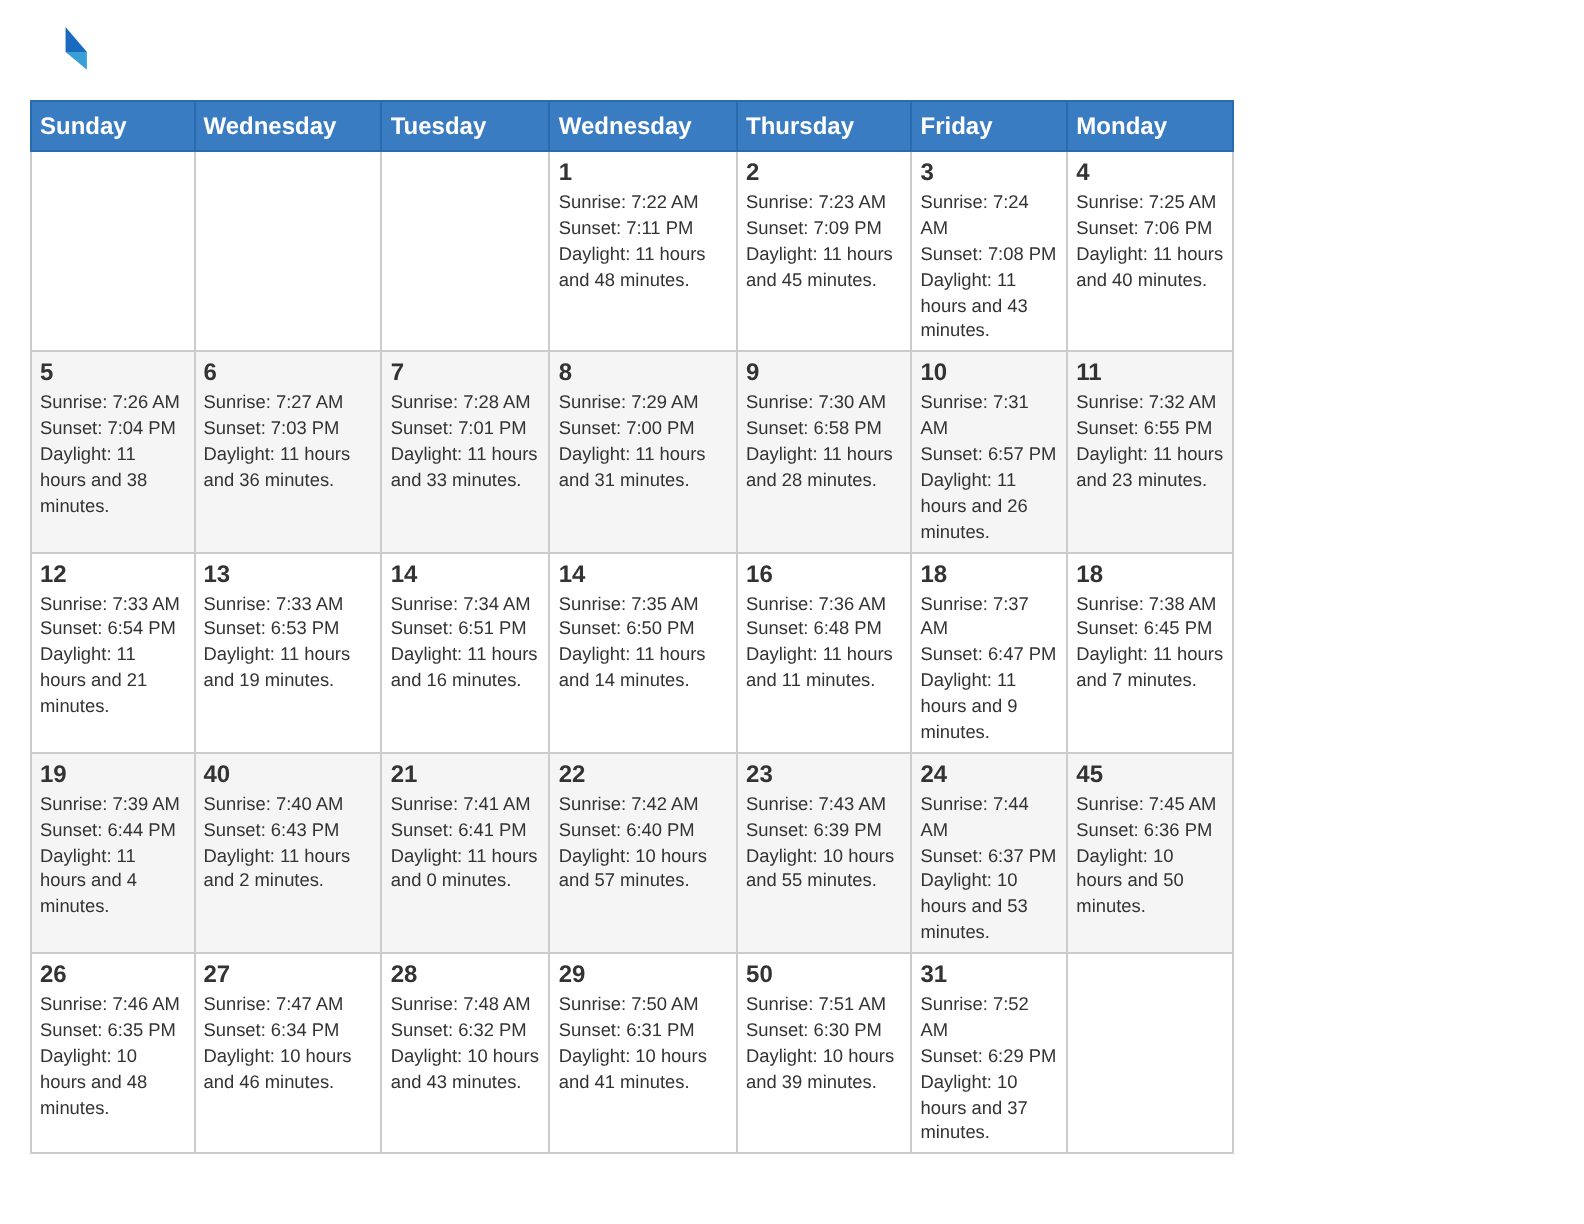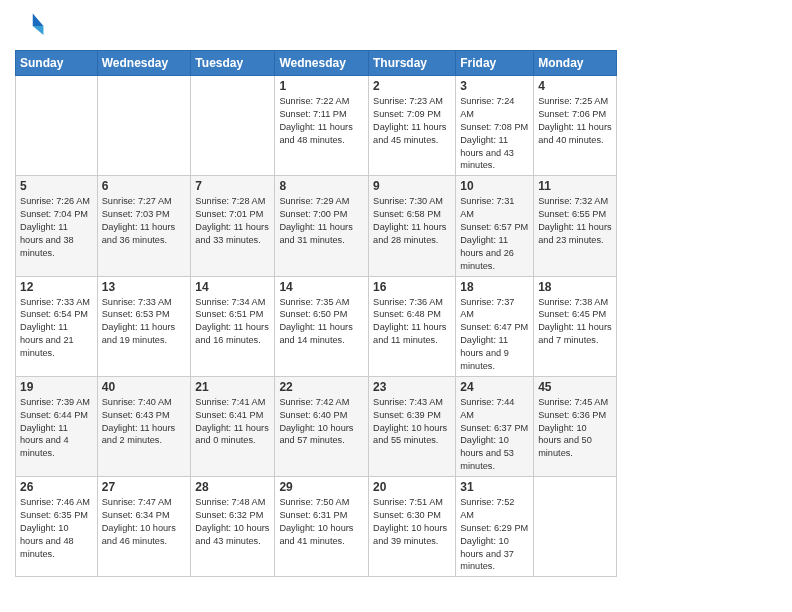--- a/index.html
+++ b/index.html
@@ -255,21 +255,21 @@
           </td>
           <td>
             <span class="day-num">28</span>
             <div class="day-info">Sunrise: 7:48 AM<br>Sunset: 6:32 PM<br>Daylight: 10 hours and 43 minutes.</div>
           </td>
           <td>
             <span class="day-num">29</span>
             <div class="day-info">Sunrise: 7:50 AM<br>Sunset: 6:31 PM<br>Daylight: 10 hours and 41 minutes.</div>
           </td>
           <td>
-            <span class="day-num">20</span>
+            <span class="day-num">50</span>
             <div class="day-info">Sunrise: 7:51 AM<br>Sunset: 6:30 PM<br>Daylight: 10 hours and 39 minutes.</div>
           </td>
           <td>
             <span class="day-num">31</span>
             <div class="day-info">Sunrise: 7:52 AM<br>Sunset: 6:29 PM<br>Daylight: 10 hours and 37 minutes.</div>
           </td>
           <td class="empty-cell"></td>
         </tr>
       </tbody>
   </table>

